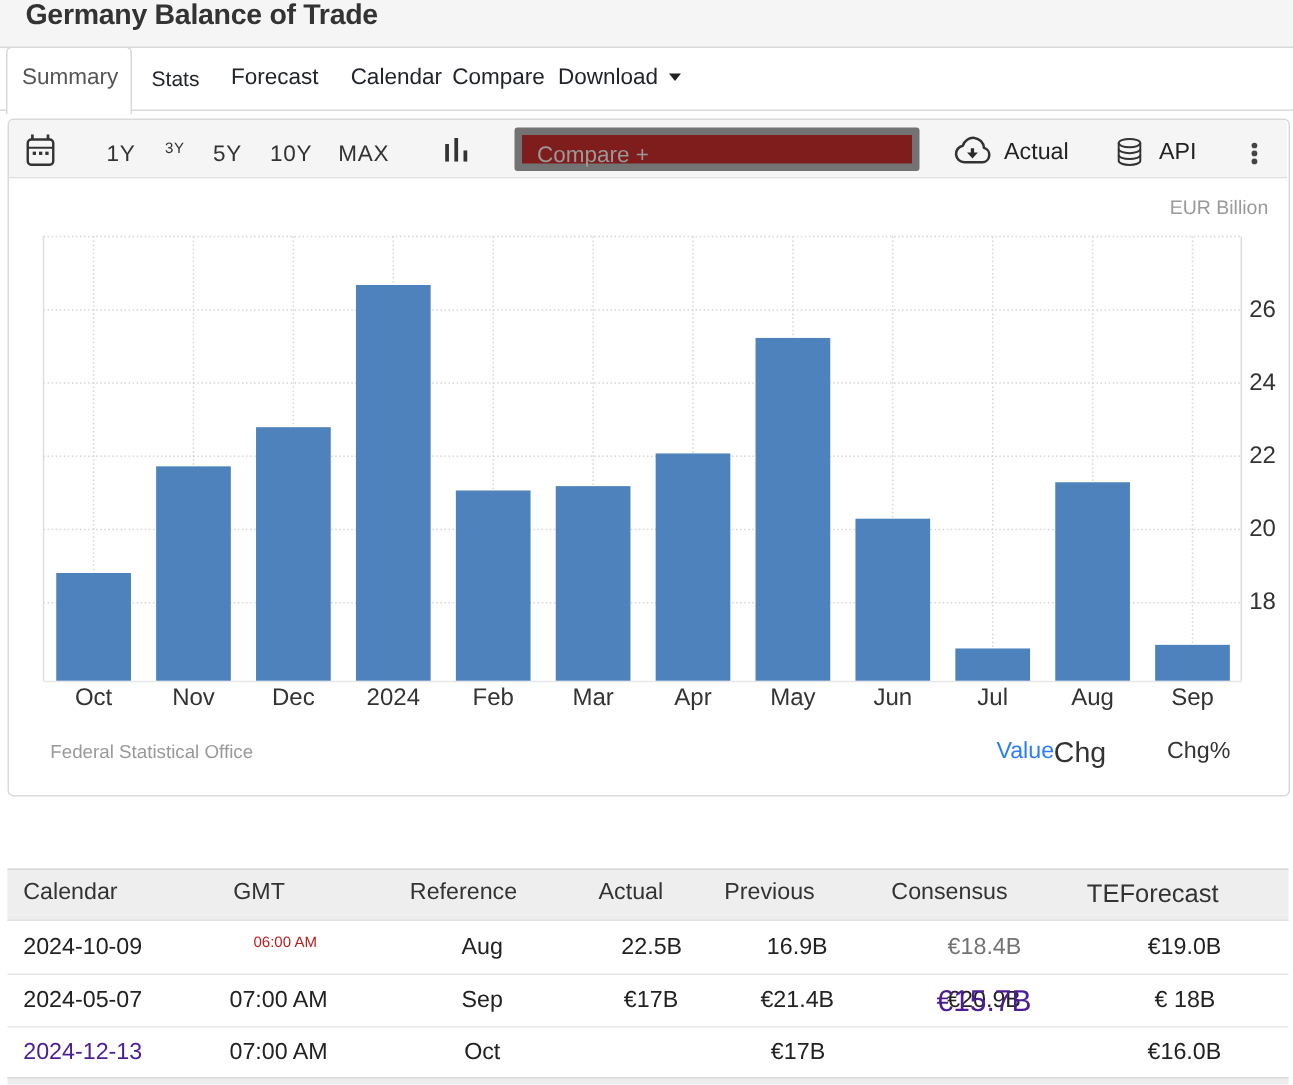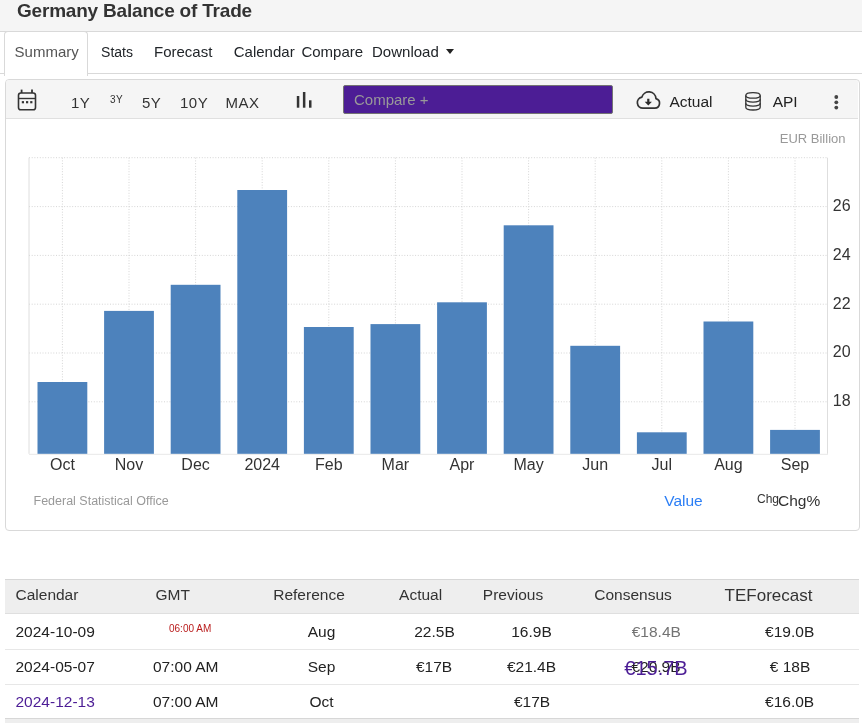--- a/index.html
+++ b/index.html
@@ -59,21 +59,21 @@
     <circle cx="836.3" cy="18" r="1.9"></circle>
     <circle cx="836.3" cy="23.3" r="1.9"></circle>
     <circle cx="836.3" cy="28.6" r="1.9"></circle>
   </g>
 </svg>
 <div class="a cc" style="left:80.7px;top:93.5px;font-size:15px;letter-spacing:0.5px;color:#333">1Y</div>
 <div class="a cc" style="left:116.6px;top:93.5px;font-size:10px;letter-spacing:0.5px;color:#333">3Y</div>
 <div class="a cc" style="left:151.7px;top:93.5px;font-size:15px;letter-spacing:0.5px;color:#333">5Y</div>
 <div class="a cc" style="left:194.1px;top:93.5px;font-size:15px;letter-spacing:0.5px;color:#333">10Y</div>
 <div class="a cc" style="left:242.5px;top:93.5px;font-size:15px;letter-spacing:0.5px;color:#333">MAX</div>
-<div class="a" style="left:342.5px;top:84.5px;width:270px;height:29.5px;background:#4c1d95;border:1px solid #737373;border-radius:2px;font-size:15px;color:#999;line-height:27.5px;padding-left:10.5px">Compare +</div>
+<div class="a" style="left:342.5px;top:84.5px;width:270px;height:29.5px;background:#7f1d1d;border:5px solid #737373;border-radius:2px;font-size:15px;color:#999;line-height:27.5px;padding-left:10.5px">Compare +</div>
 <div class="a" style="left:669.4px;top:92.5px;font-size:15.5px;color:#222">Actual</div>
 <div class="a" style="left:772.7px;top:92.5px;font-size:15.5px;color:#222">API</div>
 
 <svg class="a" style="left:0;top:125px" width="862" height="395" viewBox="0 0 862 395" font-family="Liberation Sans,sans-serif">
 <line x1="62.4" y1="32.7" x2="62.4" y2="328.8" stroke="#d5d5d5" stroke-width="1" stroke-dasharray="1,1.7"></line>
 <line x1="129.0" y1="32.7" x2="129.0" y2="328.8" stroke="#d5d5d5" stroke-width="1" stroke-dasharray="1,1.7"></line>
 <line x1="195.6" y1="32.7" x2="195.6" y2="328.8" stroke="#d5d5d5" stroke-width="1" stroke-dasharray="1,1.7"></line>
 <line x1="262.2" y1="32.7" x2="262.2" y2="328.8" stroke="#d5d5d5" stroke-width="1" stroke-dasharray="1,1.7"></line>
 <line x1="328.8" y1="32.7" x2="328.8" y2="328.8" stroke="#d5d5d5" stroke-width="1" stroke-dasharray="1,1.7"></line>
 <line x1="395.4" y1="32.7" x2="395.4" y2="328.8" stroke="#d5d5d5" stroke-width="1" stroke-dasharray="1,1.7"></line>
@@ -119,21 +119,21 @@
 <text x="832.8" y="86.0" font-size="16" fill="#333">26</text>
 <text x="832.8" y="134.7" font-size="16" fill="#333">24</text>
 <text x="832.8" y="183.5" font-size="16" fill="#333">22</text>
 <text x="832.8" y="232.3" font-size="16" fill="#333">20</text>
 <text x="832.8" y="281.0" font-size="16" fill="#333">18</text>
 <text x="845.5" y="17.7" font-size="13" fill="#999" text-anchor="end">EUR Billion</text>
 </svg>
 
 <div class="a" style="left:33.5px;top:493.5px;font-size:12.5px;color:#999">Federal Statistical Office</div>
 <div class="a cc" style="left:683.5px;top:492.3px;font-size:15.5px;color:#2b7ef5">Value</div>
-<div class="a cc" style="left:768px;top:492.3px;font-size:12px;color:#333">Chg</div>
+<div class="a cc" style="left:720px;top:492.3px;font-size:19px;color:#333">Chg</div>
 <div class="a cc" style="left:799.1px;top:492.3px;font-size:15.5px;color:#333">Chg%</div>
 
 <div class="a" style="left:5px;top:579px;width:854px;height:35px;background:#eee;border-top:1px solid #d7d7d7;border-bottom:1px solid #dfdfdf"></div>
 <div class="a" style="left:5px;top:649px;width:854px;height:1px;background:#e7e7e7"></div>
 <div class="a" style="left:5px;top:683.5px;width:854px;height:1px;background:#e7e7e7"></div>
 <div class="a" style="left:5px;top:717.5px;width:854px;height:6px;background:#eee;border-top:1px solid #d7d7d7"></div>
 <div class="a" style="left:15.5px;top:586.4px;font-size:15.5px;color:#333">Calendar</div>
 <div class="a" style="left:155.5px;top:586.4px;font-size:15.5px;color:#333">GMT</div>
 <div class="a cc" style="left:309px;top:586.4px;font-size:15.5px;color:#333">Reference</div>
 <div class="a cc" style="left:420.6px;top:586.4px;font-size:15.5px;color:#333">Actual</div>

